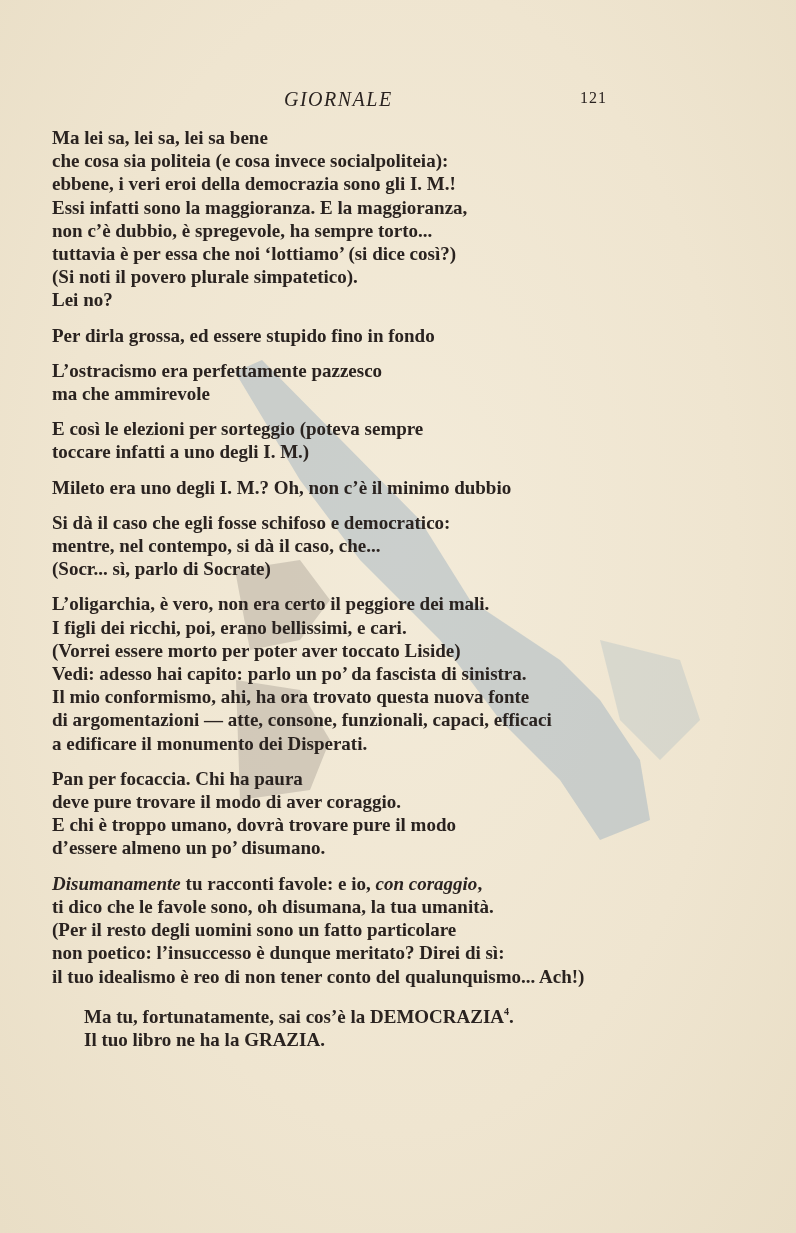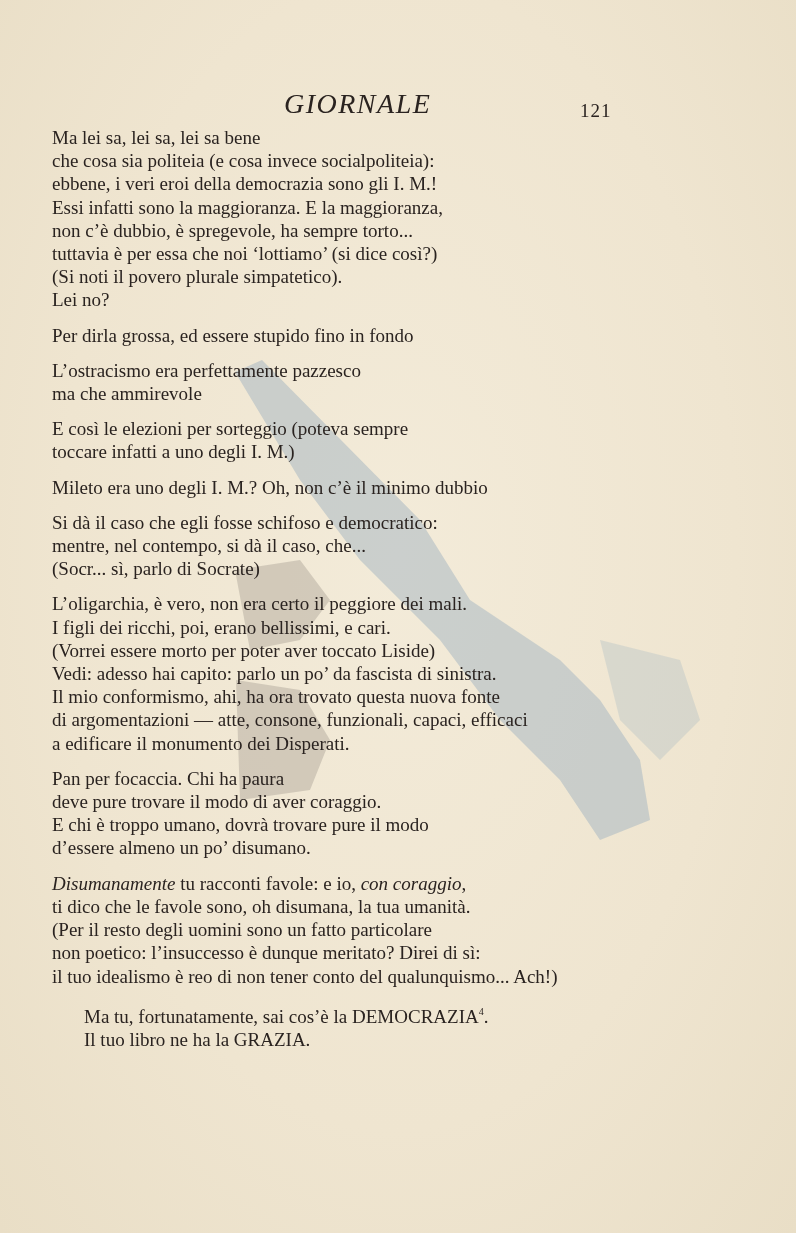--- a/index.html
+++ b/index.html
@@ -13,31 +13,31 @@
   .page {
     position: absolute; left: 0; top: 0; width: 796px; height: 1233px;
     background: radial-gradient(ellipse at 50% 45%, #f3ebd9 0%, #efe5d0 60%, #e9dec6 100%);
   }
   .watermark { position: absolute; left: 0; top: 0; width: 796px; height: 1233px; pointer-events: none; }
   .header {
     position: absolute; top: 88px; left: 0; width: 796px; height: 24px;
   }
   .running-title {
     position: absolute; left: 284px; top: 0;
-    font-style: italic; font-size: 28px; letter-spacing: 1.5px;
+    font-style: italic; font-size: 20px; letter-spacing: 1.5px;
   }
   .page-number {
-    position: absolute; left: 580px; top: 12px;
-    font-size: 19px; letter-spacing: 1px;
+    position: absolute; left: 580px; top: 1px;
+    font-size: 16px; letter-spacing: 1px;
   }
   .poem {
     position: absolute; left: 52px; top: 126px; width: 620px;
     font-size: 19px; line-height: 23.2px;
   }
-  .stanza { margin: 0 0 12px 0; }
+  .stanza { margin: 0 0 12px 0; font-weight: bold; }
   .stanza.tight { margin-bottom: 0; margin-left: 32px; }
   .line { white-space: pre; display: block; }
   .it { font-style: italic; margin-top: 36px; }
   sup { font-size: 10px; vertical-align: 8px; }
 </style>
 </head>
 <body>
 
 <div class="page">
 

